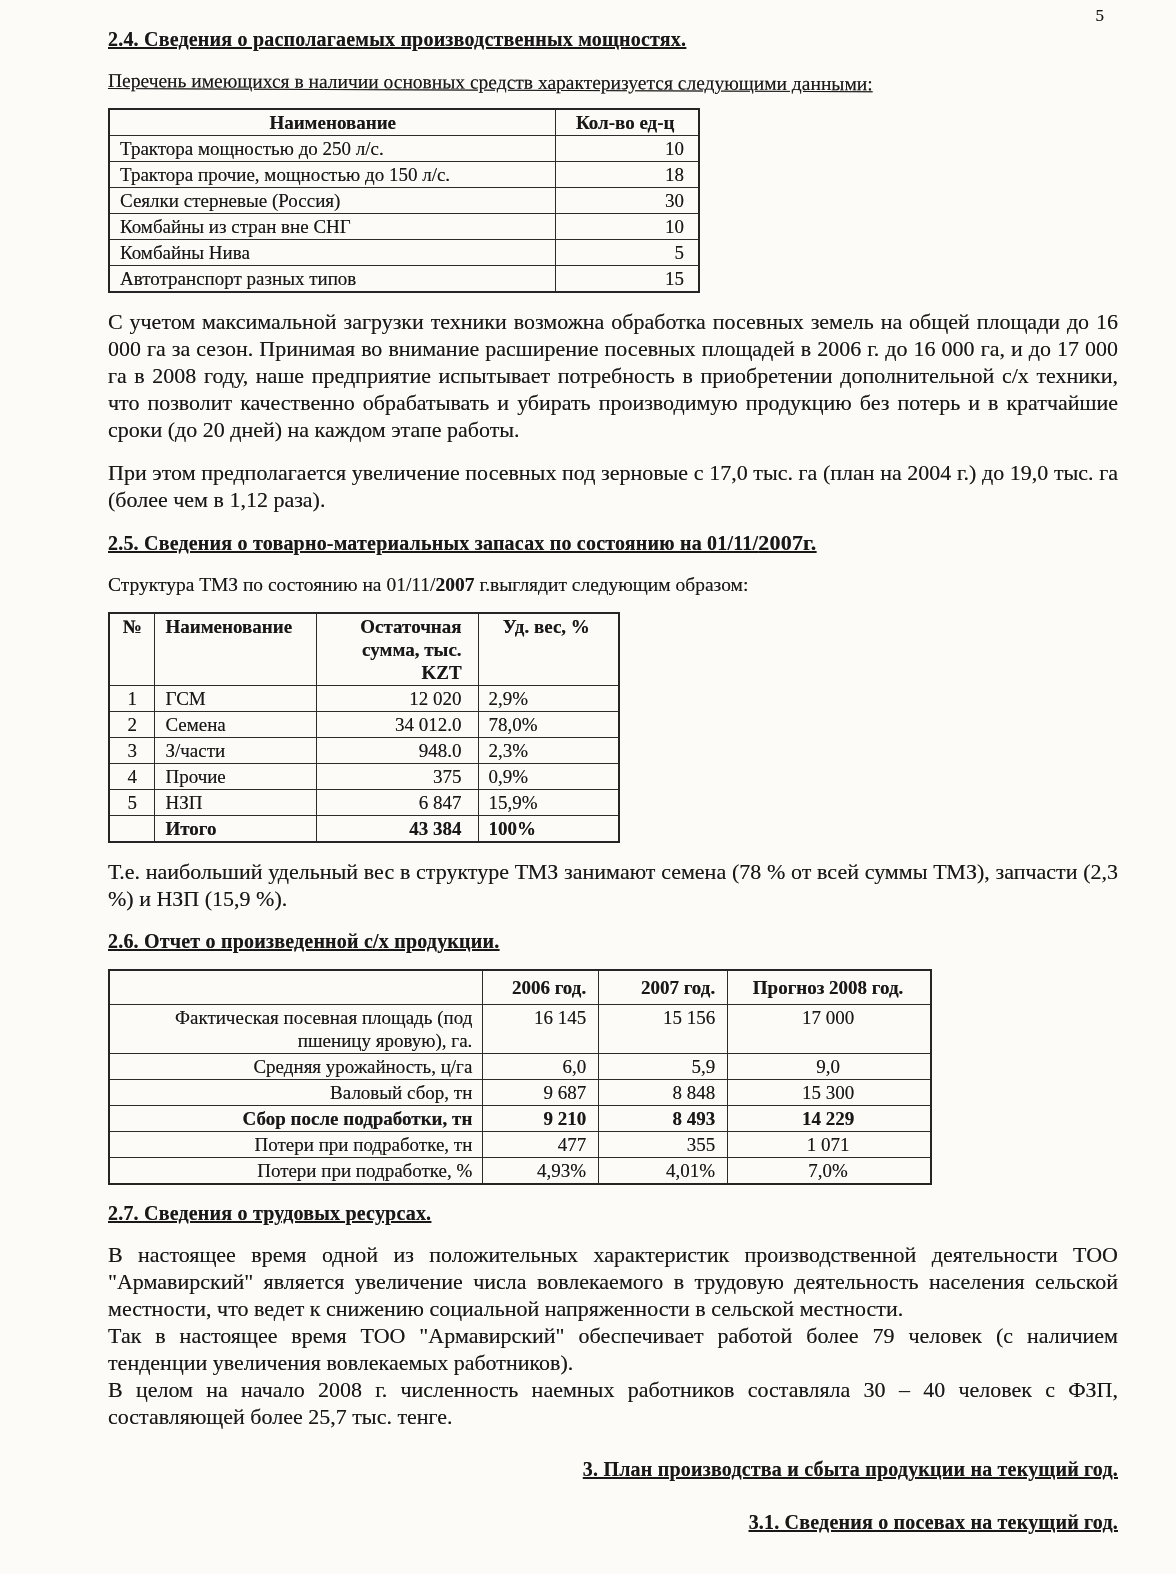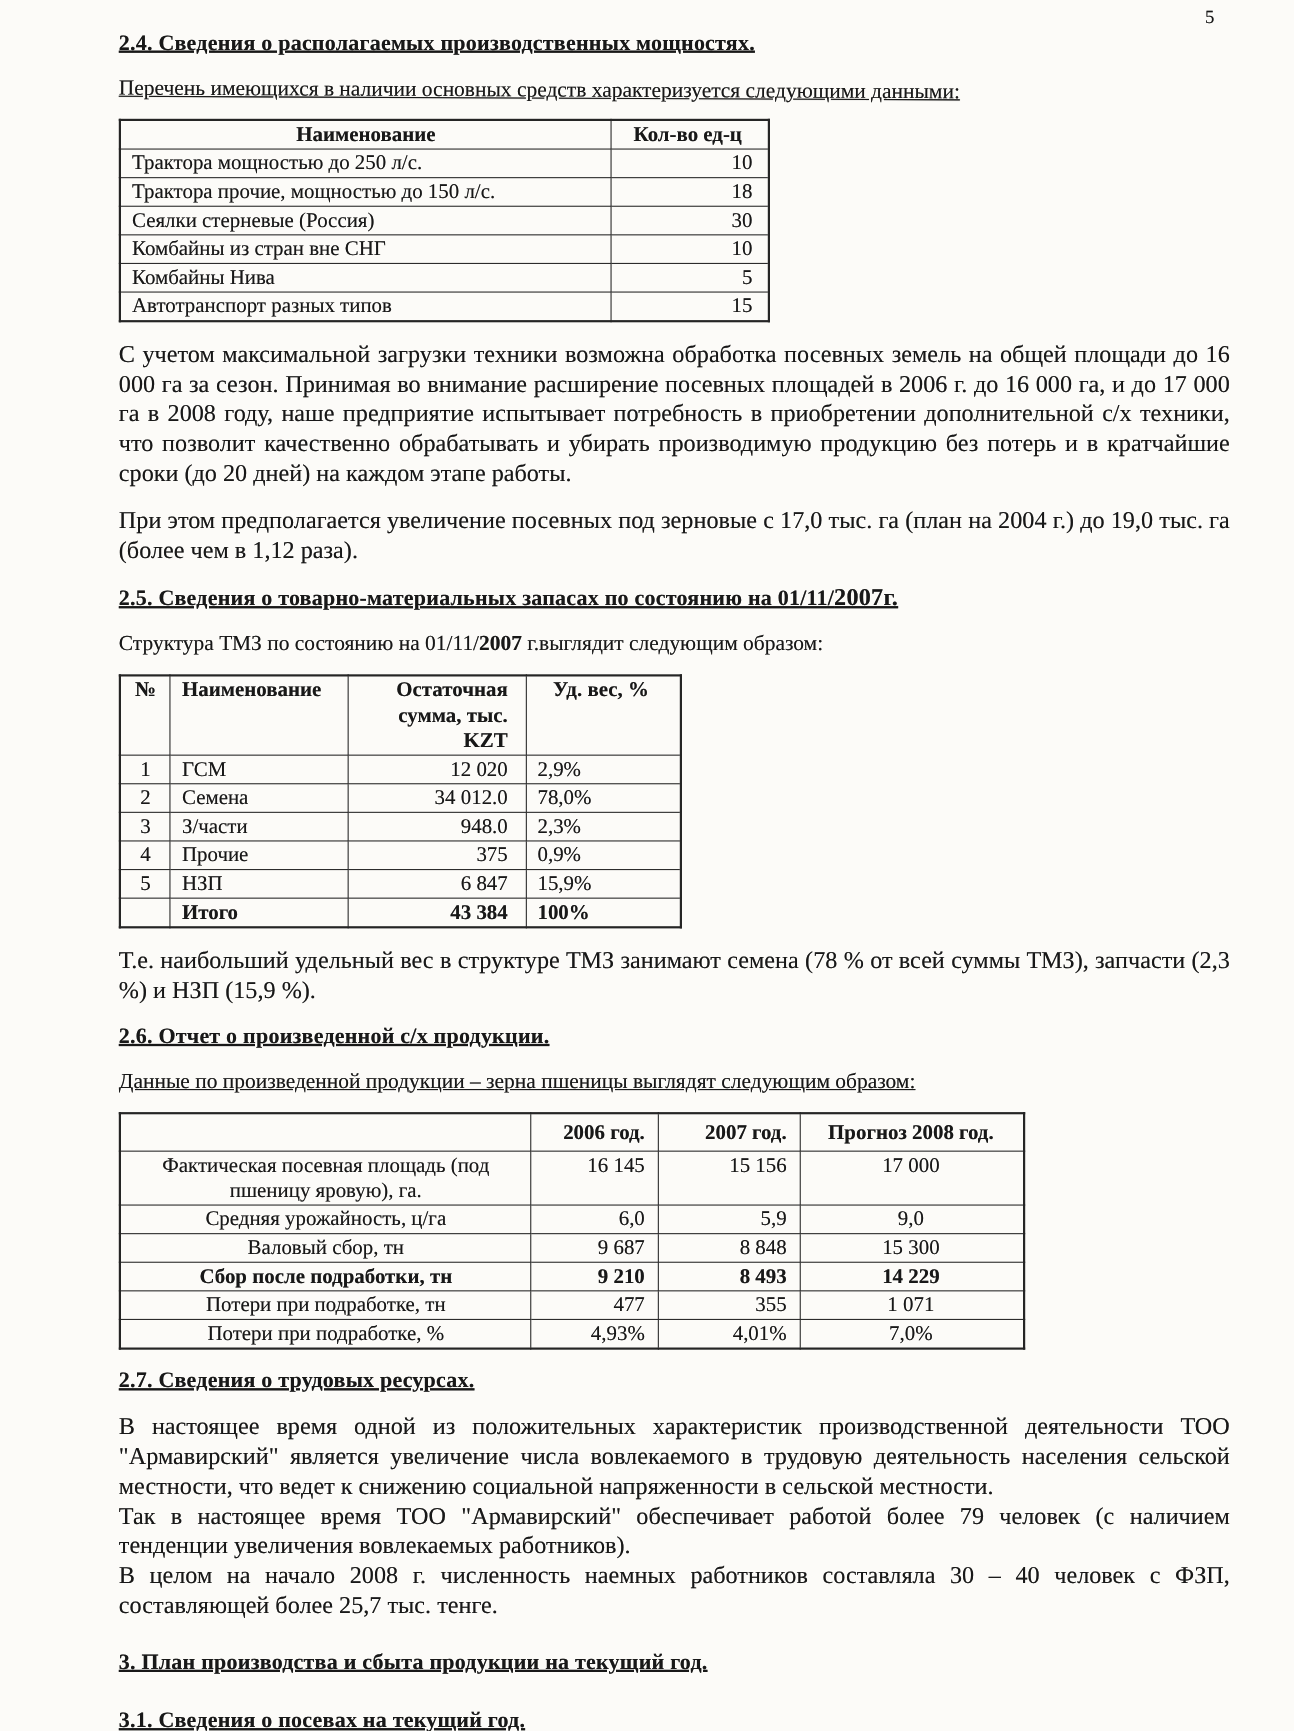--- a/index.html
+++ b/index.html
@@ -24,21 +24,21 @@
   }
   h2 {
     font-size:20px;
     font-weight:700;
     text-decoration:underline;
     line-height:27px;
     margin-bottom:14px;
     letter-spacing:0.2px;
   }
   .h-gap { margin-top:12px; }
-  .big-gap { margin-top:26px; }
+  .big-gap { margin-top:26px;text-align:right; }
   p.body {
     font-size:22px;
     line-height:27px;
     text-align:justify;
     margin-bottom:16px;
   }
   .intro {
     font-size:19.5px;
     line-height:27px;
     text-decoration:underline;
@@ -73,21 +73,21 @@
   .t-tmz { width:512px; }
   .t-tmz .c-num  { width:46px;  text-align:center; }
   .t-tmz .c-nm   { width:162px; text-align:left; }
   .t-tmz .c-sum  { width:162px; text-align:right; padding-right:16px; }
   .t-tmz .c-pct  { width:142px; padding-right:14px; }
   .t-tmz th { text-align:center; }
   .t-tmz tr.total td { font-weight:700; }
 
   
   .t-prod { width:824px; }
-  .t-prod .c-lbl { width:342px; text-align:center; }
+  .t-prod .c-lbl { width:342px; text-align:right; }
   .t-prod .c-y1  { width:106px; text-align:right; padding-right:12px; }
   .t-prod .c-y2  { width:118px; text-align:right; padding-right:12px; }
   .t-prod .c-y3  { width:186px; text-align:center; padding-right:12px; }
   .t-prod th { text-align:center; padding-top:5px; padding-bottom:5px; }
   .t-prod tr.bold-row td { font-weight:700; }
 
   .labor-block p.body { margin-bottom:0; }
 </style>
 </head>
 <body>
@@ -186,21 +186,20 @@
         <td class="c-nm">Итого</td>
         <td class="c-sum">43 384</td>
         <td class="c-pct">100%</td>
       </tr>
     </tbody>
   </table>
 
   <p class="body">Т.е. наибольший удельный вес в структуре ТМЗ занимают семена (78 % от всей суммы ТМЗ), запчасти (2,3 %) и НЗП (15,9 %).</p>
 
   <h2 class="h-gap">2.6. Отчет о произведенной с/х продукции.</h2>
-  <p class="intro">Данные по произведенной продукции – зерна пшеницы выглядят следующим образом:</p>
 
   <table class="t-prod">
     <thead>
       <tr>
         <th class="c-lbl"></th>
         <th class="c-y1">2006 год.</th>
         <th class="c-y2">2007 год.</th>
         <th class="c-y3">Прогноз 2008 год.</th>
       </tr>
     </thead>

